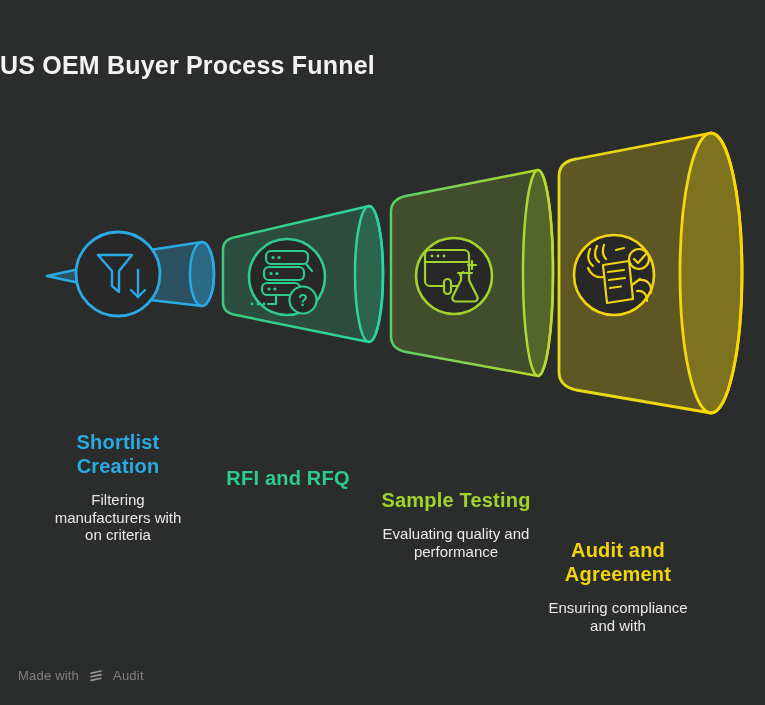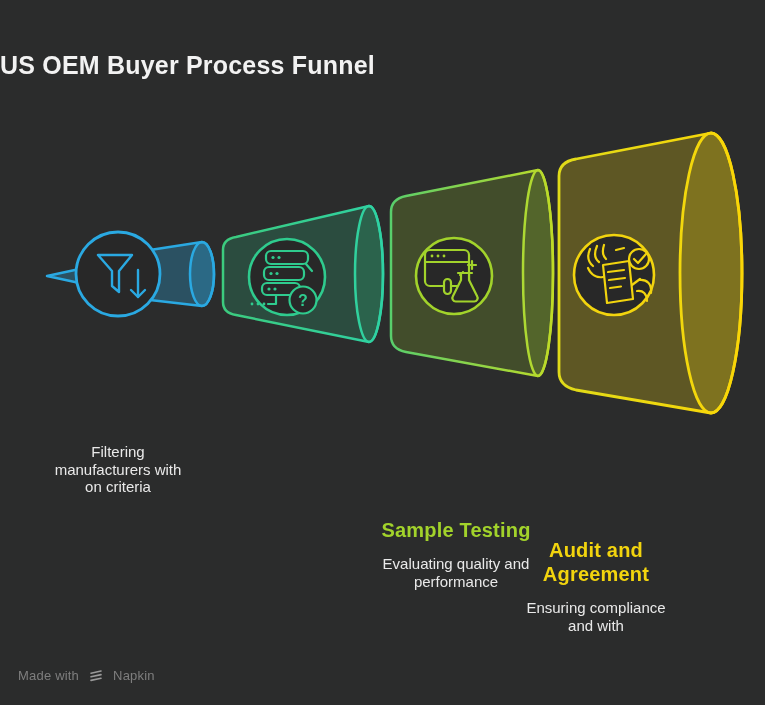--- a/index.html
+++ b/index.html
@@ -13,23 +13,23 @@
   }
   svg.funnel{position:absolute;left:0;top:0;display:block;}
   .stage{position:absolute;text-align:center;}
   .stage h2{margin:0;font-size:20px;line-height:24px;font-weight:600;letter-spacing:.2px;}
   .stage p{margin:13px 0 0;font-size:15px;line-height:17.5px;font-weight:400;color:#e9e9e9;}
   .stage h2.nowrap{white-space:nowrap;}
   #stage-1{left:53px;top:430px;width:130px;}
   #stage-1 h2{color:#29ABE2;}
   #stage-2{left:218px;top:466px;width:140px;}
   #stage-2 h2{color:#2FCB8E;}
-  #stage-3{left:381px;top:518px;width:150px;}
+  #stage-3{left:381px;top:488px;width:150px;}
   #stage-3 h2{color:#A2D32B;}
-  #stage-4{left:516px;top:538px;width:160px;}
+  #stage-4{left:538px;top:538px;width:160px;}
   #stage-4 h2{color:#F2D40E;}
   .watermark{
     position:absolute;left:18px;top:668px;display:flex;align-items:center;gap:10px;
     font-size:13px;color:#7e7e7e;letter-spacing:.2px;
   }
   .watermark .logo{display:inline-block;}
 </style>
 </head>
 <body>
 
@@ -130,39 +130,41 @@
       <path d="M597 246 c-3 7 -2 13 2 16"></path>
       <path d="M604 245 c-2 6 -1 11 2 14"></path>
       <path d="M588 268 c3 7 9 10 15 9"></path>
       <path d="M651 293 c1 -9 -4 -14 -12 -13"></path>
       <path d="M647 301 c0 -7 -4 -11 -10 -10"></path>
       <path d="M640 279 l-8 6"></path>
     </g>
   </svg>
 
   <div class="stage" id="stage-1">
+    <h2>Shortlist Creation</h2>
     <p>Filtering manufacturers with on criteria</p>
   </div>
 
   <div class="stage" id="stage-2">
+    <h2 class="nowrap">RFI and RFQ</h2>
   </div>
 
   <div class="stage" id="stage-3">
     <h2 class="nowrap">Sample Testing</h2>
     <p>Evaluating quality and performance</p>
   </div>
 
   <div class="stage" id="stage-4">
     <h2>Audit and Agreement</h2>
     <p>Ensuring compliance and with</p>
   </div>
 
   <div class="watermark">
     <span>Made with</span>
     <svg class="logo" width="14" height="14" viewBox="0 0 14 14" fill="none" stroke="#9a9a9a" stroke-width="1.6" stroke-linecap="round">
       <path d="M2 4.2 L12 2"></path>
       <path d="M2 7.8 L12 5.6"></path>
       <path d="M2 11.4 L12 9.2"></path>
     </svg>
-    <span>Napkin</span>
+    <span>Audit</span>
   </div>
 
 </div>
 
 </body></html>

